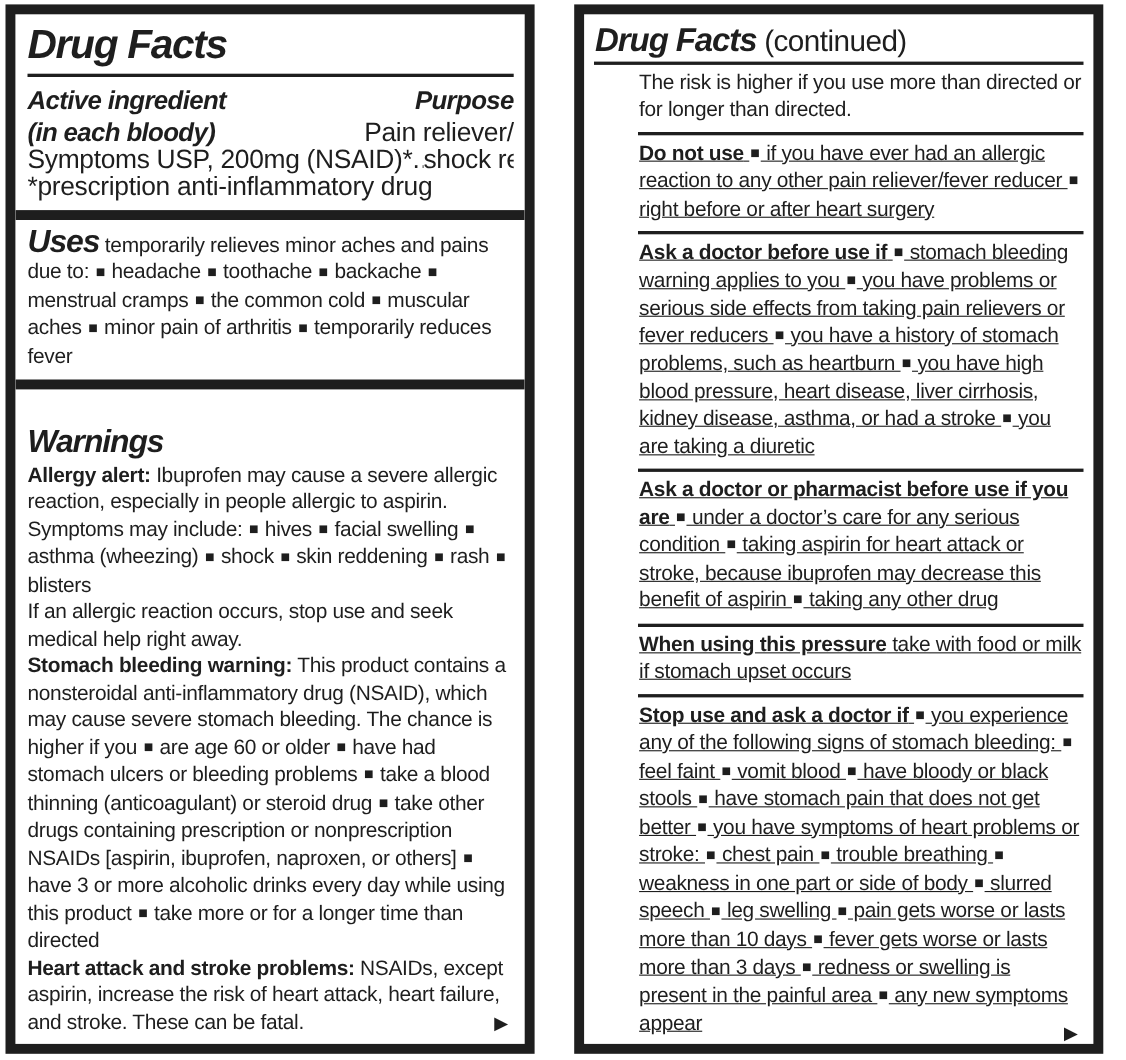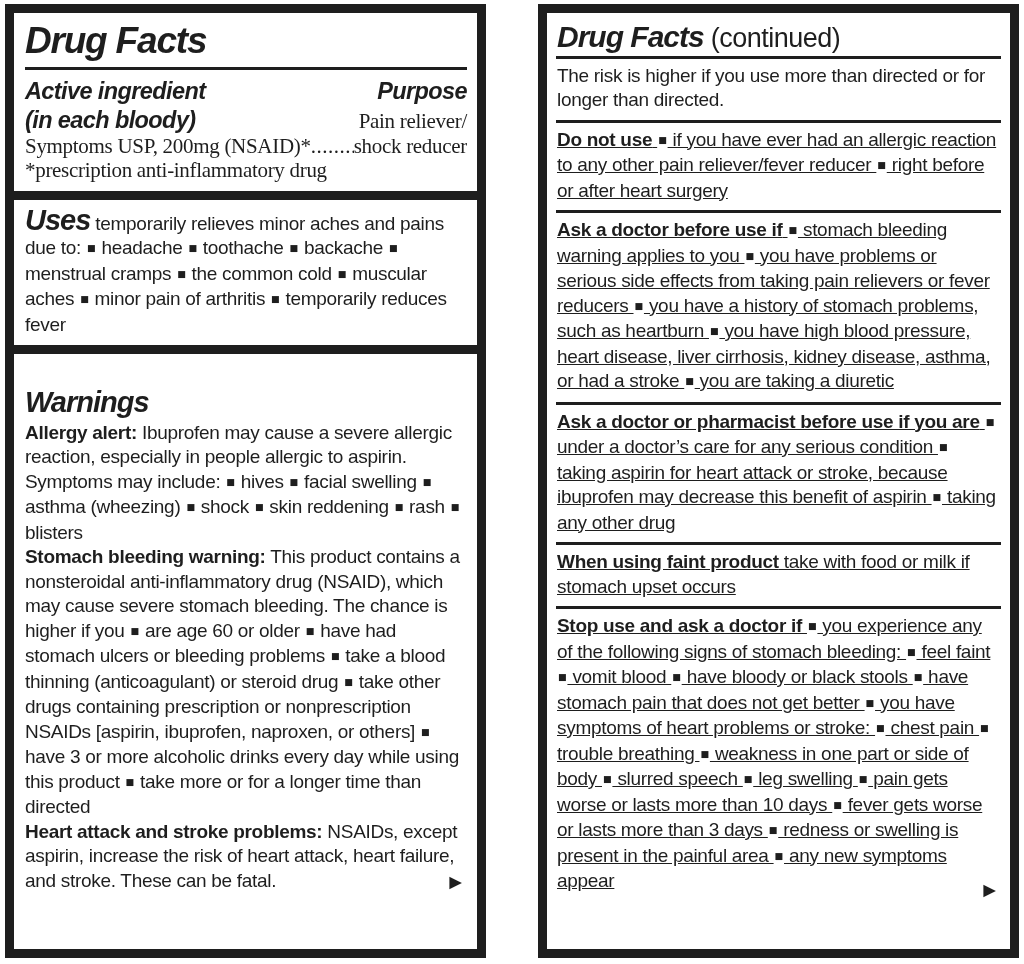--- a/index.html
+++ b/index.html
@@ -9,51 +9,51 @@
     width:1024px; height:964px; position:relative; overflow:hidden;
     font-family:"Liberation Sans", sans-serif; color:var(--ink);
     background:var(--paper);
   }
   .panel {
     position:absolute; top:4px; width:481px; height:954px;
     border:9px solid var(--ink); background:var(--paper);
     display:flex; flex-direction:column; overflow:hidden;
   }
   #left-panel { left:5px; }
-  #right-panel { left:538px; }
+  #right-panel { left:522px; }
 
   
   .lsec { padding:5px 10px 8px 11px; }
   .bar  { height:9px; background:var(--ink); flex:none; }
   .df-title {
     font-size:37px; font-weight:bold; font-style:italic;
     letter-spacing:-1.2px; line-height:1.12; padding-top:2px;
   }
   .thinrule { height:3px; background:var(--ink); margin:6px 0 7px; }
   .row { display:flex; justify-content:space-between; align-items:baseline; }
   .ai-h { font-size:23.5px; font-weight:bold; font-style:italic; letter-spacing:-0.6px; line-height:1.2; }
-  .body-txt { font-size:21px; line-height:24.5px; letter-spacing:-0.3px;font-family:Liberation Serif, serif; }
+  .body-txt { font-size:24px; line-height:24.5px; letter-spacing:-0.3px; }
   .leader-row { display:flex; align-items:baseline; white-space:nowrap; overflow:hidden; }
   .leader-dots { flex:1 1 auto; overflow:hidden; letter-spacing:0.5px; min-width:10px; }
   .sec-h { font-size:29px; font-weight:bold; font-style:italic; letter-spacing:-1px; line-height:1.05;margin-top:28px; }
   .h-inline { margin-right:5px; }
   .para { font-size:19px; line-height:24.5px; letter-spacing:-0.3px; position:relative; }
   .para .b, .row .b { font-weight:bold; }
   .sq { display:inline-block; font-size:0.76em; transform:translateY(-1.5px); margin:0 1px; font-style:normal; }
   .arrow {
     position:absolute; right:1px; bottom:1px; font-size:21px; line-height:1;
     letter-spacing:0;
   }
 
   
   #right-panel { padding:0 9px; }
   .rtitle { padding:5px 1px 0; border-bottom:3px solid var(--ink); }
   .rtitle-main { font-size:30px; font-weight:bold; font-style:italic; letter-spacing:-1px; line-height:1.25; }
   .rtitle-suffix { font-size:27px; font-weight:normal; font-style:normal; letter-spacing:-0.5px; }
-  .rsec { position:relative; padding:5px 1px 7px; font-size:19px; line-height:24.5px; letter-spacing:-0.3px; }
+  .rsec { position:relative; padding:5px 1px 7px; font-size:19px; line-height:24.5px; letter-spacing:-0.3px;margin-left:40px; }
   .rsec + .rsec { border-top:3px solid var(--ink);text-decoration:underline; }
   .rsec .b { font-weight:bold; }
 </style>
 </head>
 <body style="--ink: #1e1e1e; --paper: #ffffff;">
 
 <div class="panel" id="left-panel">
 
   <div class="lsec">
     <div class="df-title">Drug Facts</div>
@@ -82,35 +82,36 @@
       <span class="sec-h h-inline">Uses</span><span><span>temporarily relieves minor aches and pains due to: </span><span class="sq">■</span><span> headache  </span><span class="sq">■</span><span> toothache  </span><span class="sq">■</span><span> backache </span><span class="sq">■</span><span> menstrual cramps  </span><span class="sq">■</span><span> the common cold </span><span class="sq">■</span><span> muscular aches  </span><span class="sq">■</span><span> minor pain of arthritis </span><span class="sq">■</span><span> temporarily reduces fever</span></span>
     </div>
   </div>
 
   <div class="bar"></div>
 
   <div class="lsec" style="flex:1;">
     <div class="sec-h" style="margin-bottom:3px;">Warnings</div>
     <div>
         <div class="para"><span class="b">Allergy alert:</span><span> Ibuprofen may cause a severe allergic reaction, especially in people allergic to aspirin. Symptoms may include:  </span><span class="sq">■</span><span> hives  </span><span class="sq">■</span><span> facial swelling  </span><span class="sq">■</span><span> asthma (wheezing)  </span><span class="sq">■</span><span> shock  </span><span class="sq">■</span><span> skin reddening  </span><span class="sq">■</span><span> rash  </span><span class="sq">■</span><span> blisters</span></div>
+        <div class="para"><span>If an allergic reaction occurs, stop use and seek medical help right away.</span></div>
         <div class="para"><span class="b">Stomach bleeding warning:</span><span> This product contains a nonsteroidal anti-inflammatory drug (NSAID), which may cause severe stomach bleeding. The chance is higher if you  </span><span class="sq">■</span><span> are age 60 or older  </span><span class="sq">■</span><span> have had stomach ulcers or bleeding problems  </span><span class="sq">■</span><span> take a blood thinning (anticoagulant) or steroid drug  </span><span class="sq">■</span><span> take other drugs containing prescription or nonprescription NSAIDs [aspirin, ibuprofen, naproxen, or others]  </span><span class="sq">■</span><span> have 3 or more alcoholic drinks every day while using this product </span><span class="sq">■</span><span> take more or for a longer time than directed</span></div>
         <div class="para"><span class="b">Heart attack and stroke problems:</span><span> NSAIDs, except aspirin, increase the risk of heart attack, heart failure, and stroke. These can be fatal.</span><span class="arrow">►</span></div>
       </div>
   </div>
 
 </div>
 
 <div class="panel" id="right-panel">
 
   <div class="rtitle">
     <span class="rtitle-main">Drug Facts</span><span class="rtitle-suffix"> (continued)</span>
   </div>
 
   <div>
       <div class="rsec"><span>The risk is higher if you use more than directed or for longer than directed.</span></div>
       <div class="rsec"><span class="b">Do not use</span><span>  </span><span class="sq">■</span><span> if you have ever had an allergic reaction to any other pain reliever/fever reducer </span><span class="sq">■</span><span> right before or after heart surgery</span></div>
       <div class="rsec"><span class="b">Ask a doctor before use if</span><span>  </span><span class="sq">■</span><span> stomach bleeding warning applies to you  </span><span class="sq">■</span><span> you have problems or serious side effects from taking pain relievers or fever reducers  </span><span class="sq">■</span><span> you have a history of stomach problems, such as heartburn  </span><span class="sq">■</span><span> you have high blood pressure, heart disease, liver cirrhosis, kidney disease, asthma, or had a stroke  </span><span class="sq">■</span><span> you are taking a diuretic</span></div>
       <div class="rsec"><span class="b">Ask a doctor or pharmacist before use if you are</span><span>  </span><span class="sq">■</span><span> under a doctor’s care for any serious condition  </span><span class="sq">■</span><span> taking aspirin for heart attack or stroke, because ibuprofen may decrease this benefit of aspirin  </span><span class="sq">■</span><span> taking any other drug</span></div>
-      <div class="rsec"><span class="b">When using faint product</span><span> take with food or milk if stomach upset occurs</span></div>
+      <div class="rsec"><span class="b">When using this pressure</span><span> take with food or milk if stomach upset occurs</span></div>
       <div class="rsec"><span class="b">Stop use and ask a doctor if</span><span>  </span><span class="sq">■</span><span> you experience any of the following signs of stomach bleeding: </span><span class="sq">■</span><span> feel faint  </span><span class="sq">■</span><span> vomit blood  </span><span class="sq">■</span><span> have bloody or black stools  </span><span class="sq">■</span><span> have stomach pain that does not get better  </span><span class="sq">■</span><span> you have symptoms of heart problems or stroke:  </span><span class="sq">■</span><span> chest pain  </span><span class="sq">■</span><span> trouble breathing  </span><span class="sq">■</span><span> weakness in one part or side of body </span><span class="sq">■</span><span> slurred speech  </span><span class="sq">■</span><span> leg swelling  </span><span class="sq">■</span><span> pain gets worse or lasts more than 10 days  </span><span class="sq">■</span><span> fever gets worse or lasts more than 3 days  </span><span class="sq">■</span><span> redness or swelling is present in the painful area  </span><span class="sq">■</span><span> any new symptoms appear</span><span class="arrow">►</span></div>
     </div>
 
 </div>
 
 </body></html>

